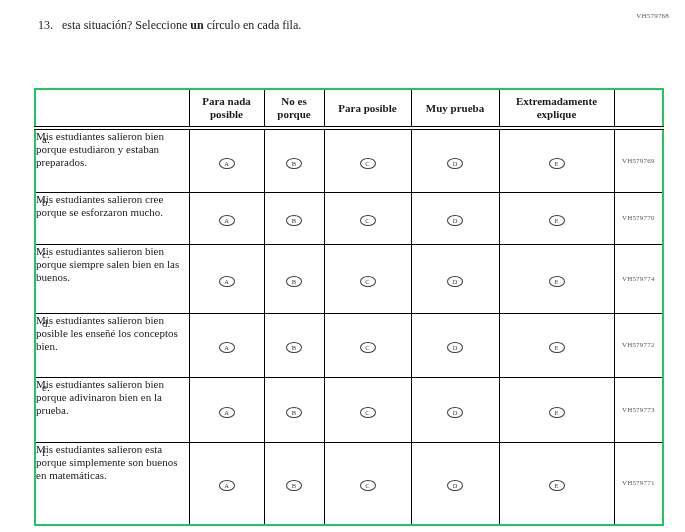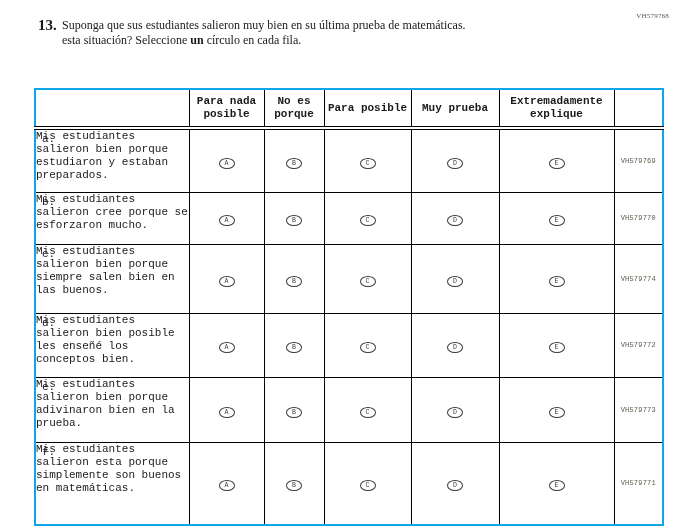--- a/index.html
+++ b/index.html
@@ -23,38 +23,37 @@
   .question {
     position: absolute;
     left: 38px;
     top: 18px;
     display: flex;
     width: 600px;
   }
   .q-num {
     width: 24px;
     flex: 0 0 24px;
-    font-weight: bold;
-    font-size: 15px;
+    font-weight: normal;
+    font-size: 12px;
     line-height: 15px;
   }
   .q-text {
     font-size: 12px;
     line-height: 15px;
     white-space: nowrap;
   }
   table.survey {
     position: absolute;
     left: 34px;
     top: 88px;
     border-collapse: collapse;
     table-layout: fixed;
     width: 628px;
-    border: 2px solid #0ea5e9;
-    font-family: Liberation Mono, monospace;
+    border: 2px solid #22c55e;
   }
   table.survey th, table.survey td {
     border: 1px solid #000;
     padding: 0;
   }
   table.survey thead th {
     border-bottom: 4px double #000;
     font-size: 11px;
     line-height: 13px;
     font-weight: bold;
@@ -102,21 +101,20 @@
 </head>
 <body>
 
 <div class="page">
 
   <div class="page-code">VH579768</div>
 
   <div class="question">
     <div class="q-num">13.</div>
     <div class="q-text">
-      <div>Suponga que sus estudiantes salieron muy bien en su última prueba de matemáticas.</div>
       <div><span>esta situación? Seleccione </span><b>un</b><span> círculo en cada fila.</span></div>
     </div>
   </div>
 
   <table class="survey">
     <colgroup>
       <col style="width:154px">
         <col style="width:75px">
         <col style="width:60px">
       <col style="width:87px">

